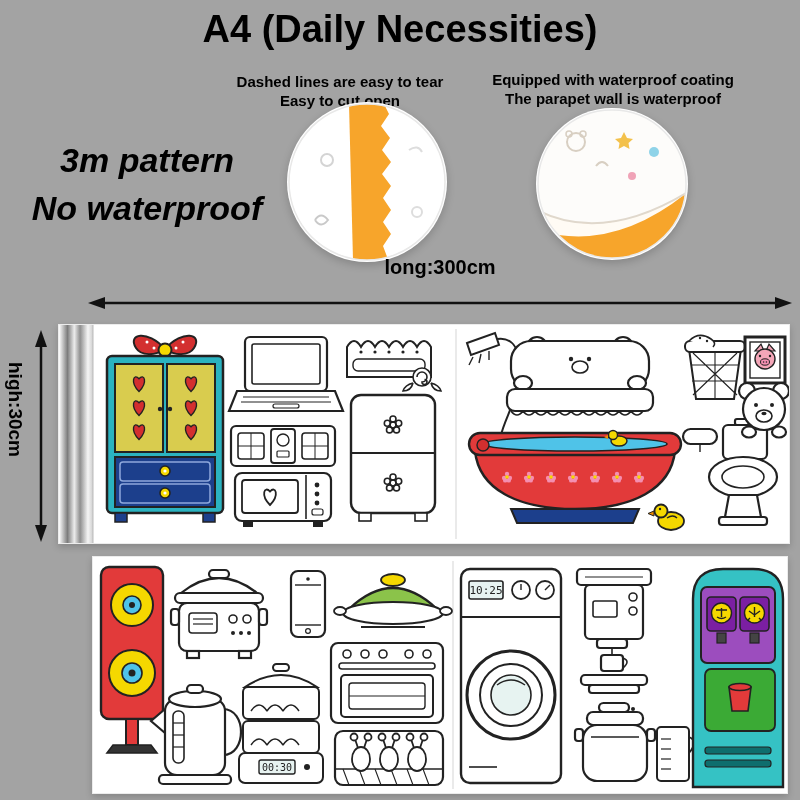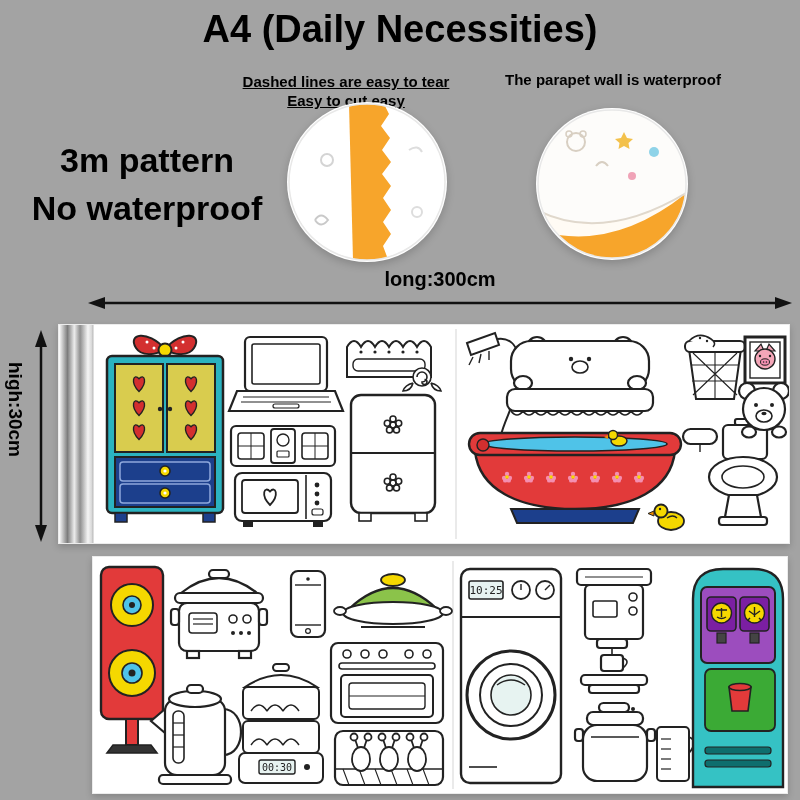--- a/index.html
+++ b/index.html
@@ -5,48 +5,49 @@
   html,body { margin:0; padding:0; background:#ffffff; }
   .stage {
     position:relative; width:800px; height:800px; background:#a3a3a3;
     font-family:"Liberation Sans", sans-serif; color:#111; overflow:hidden;
   }
   .title {
     position:absolute; top:8px; left:0; width:100%; margin:0;
     text-align:center; font-size:38px; font-weight:800; color:#000;
   }
   .feat { position:absolute; text-align:center; font-size:15px; font-weight:700; line-height:19px; color:#000; }
-  .feat-left  { left:216px; top:72px; width:260px;text-decoration:underline; }
+  .feat-left  { left:210px; top:72px; width:260px; }
   .feat-right { left:453px; top:70px; width:320px; }
   .circle { position:absolute; border-radius:50%; overflow:hidden; box-shadow:0 3px 8px rgba(0,0,0,.18); background:#fff; }
   .circle-left  { left:287px; top:102px; width:160px; height:160px; }
   .circle-right { left:536px; top:108px; width:152px; height:152px; }
-  .pattern { position:absolute; left:14px; top:136px; width:266px; text-align:center; font-size:34px; font-weight:700; line-height:48px; color:#000; }
-  .len-label { position:absolute; left:90px; top:268px; width:700px; text-align:center; font-size:20px; font-weight:700; color:#000; }
+  .pattern { position:absolute; left:14px; top:136px; width:266px; text-align:center; font-size:34px; font-weight:700; line-height:48px; color:#000;font-style:italic; }
+  .len-label { position:absolute; left:90px; top:256px; width:700px; text-align:center; font-size:20px; font-weight:700; color:#000; }
   .h-arrow { position:absolute; left:88px; top:296px; }
   .hi-label { position:absolute; left:4px; top:362px; writing-mode:vertical-rl; font-size:19px; font-weight:700; color:#000; }
   .v-arrow { position:absolute; left:34px; top:330px; }
   .band { position:absolute; background:#fff; box-shadow:0 3px 7px rgba(0,0,0,.18); border:1px solid #ececec; }
   .band1 { left:58px; top:324px; width:730px; height:218px; }
   .band2 { left:92px; top:556px; width:694px; height:236px; }
   svg { display:block; }
 </style>
 </head>
 <body>
 
 <div class="stage">
 
   <h1 class="title">A4 (Daily Necessities)</h1>
 
   <div class="feat feat-left">
     <div>Dashed lines are easy to tear</div>
-    <div>Easy to cut easy</div>
+    <div>Easy to cut open</div>
   </div>
 
   <div class="feat feat-right">
+    <div>Equipped with waterproof coating</div>
     <div>The parapet wall is waterproof</div>
   </div>
 
   <div class="circle circle-left">
     <svg width="160" height="160" viewBox="0 0 160 160">
       <defs>
           <clipPath id="c1">
             <circle cx="80" cy="80" r="78"></circle>
           </clipPath>
         </defs>

